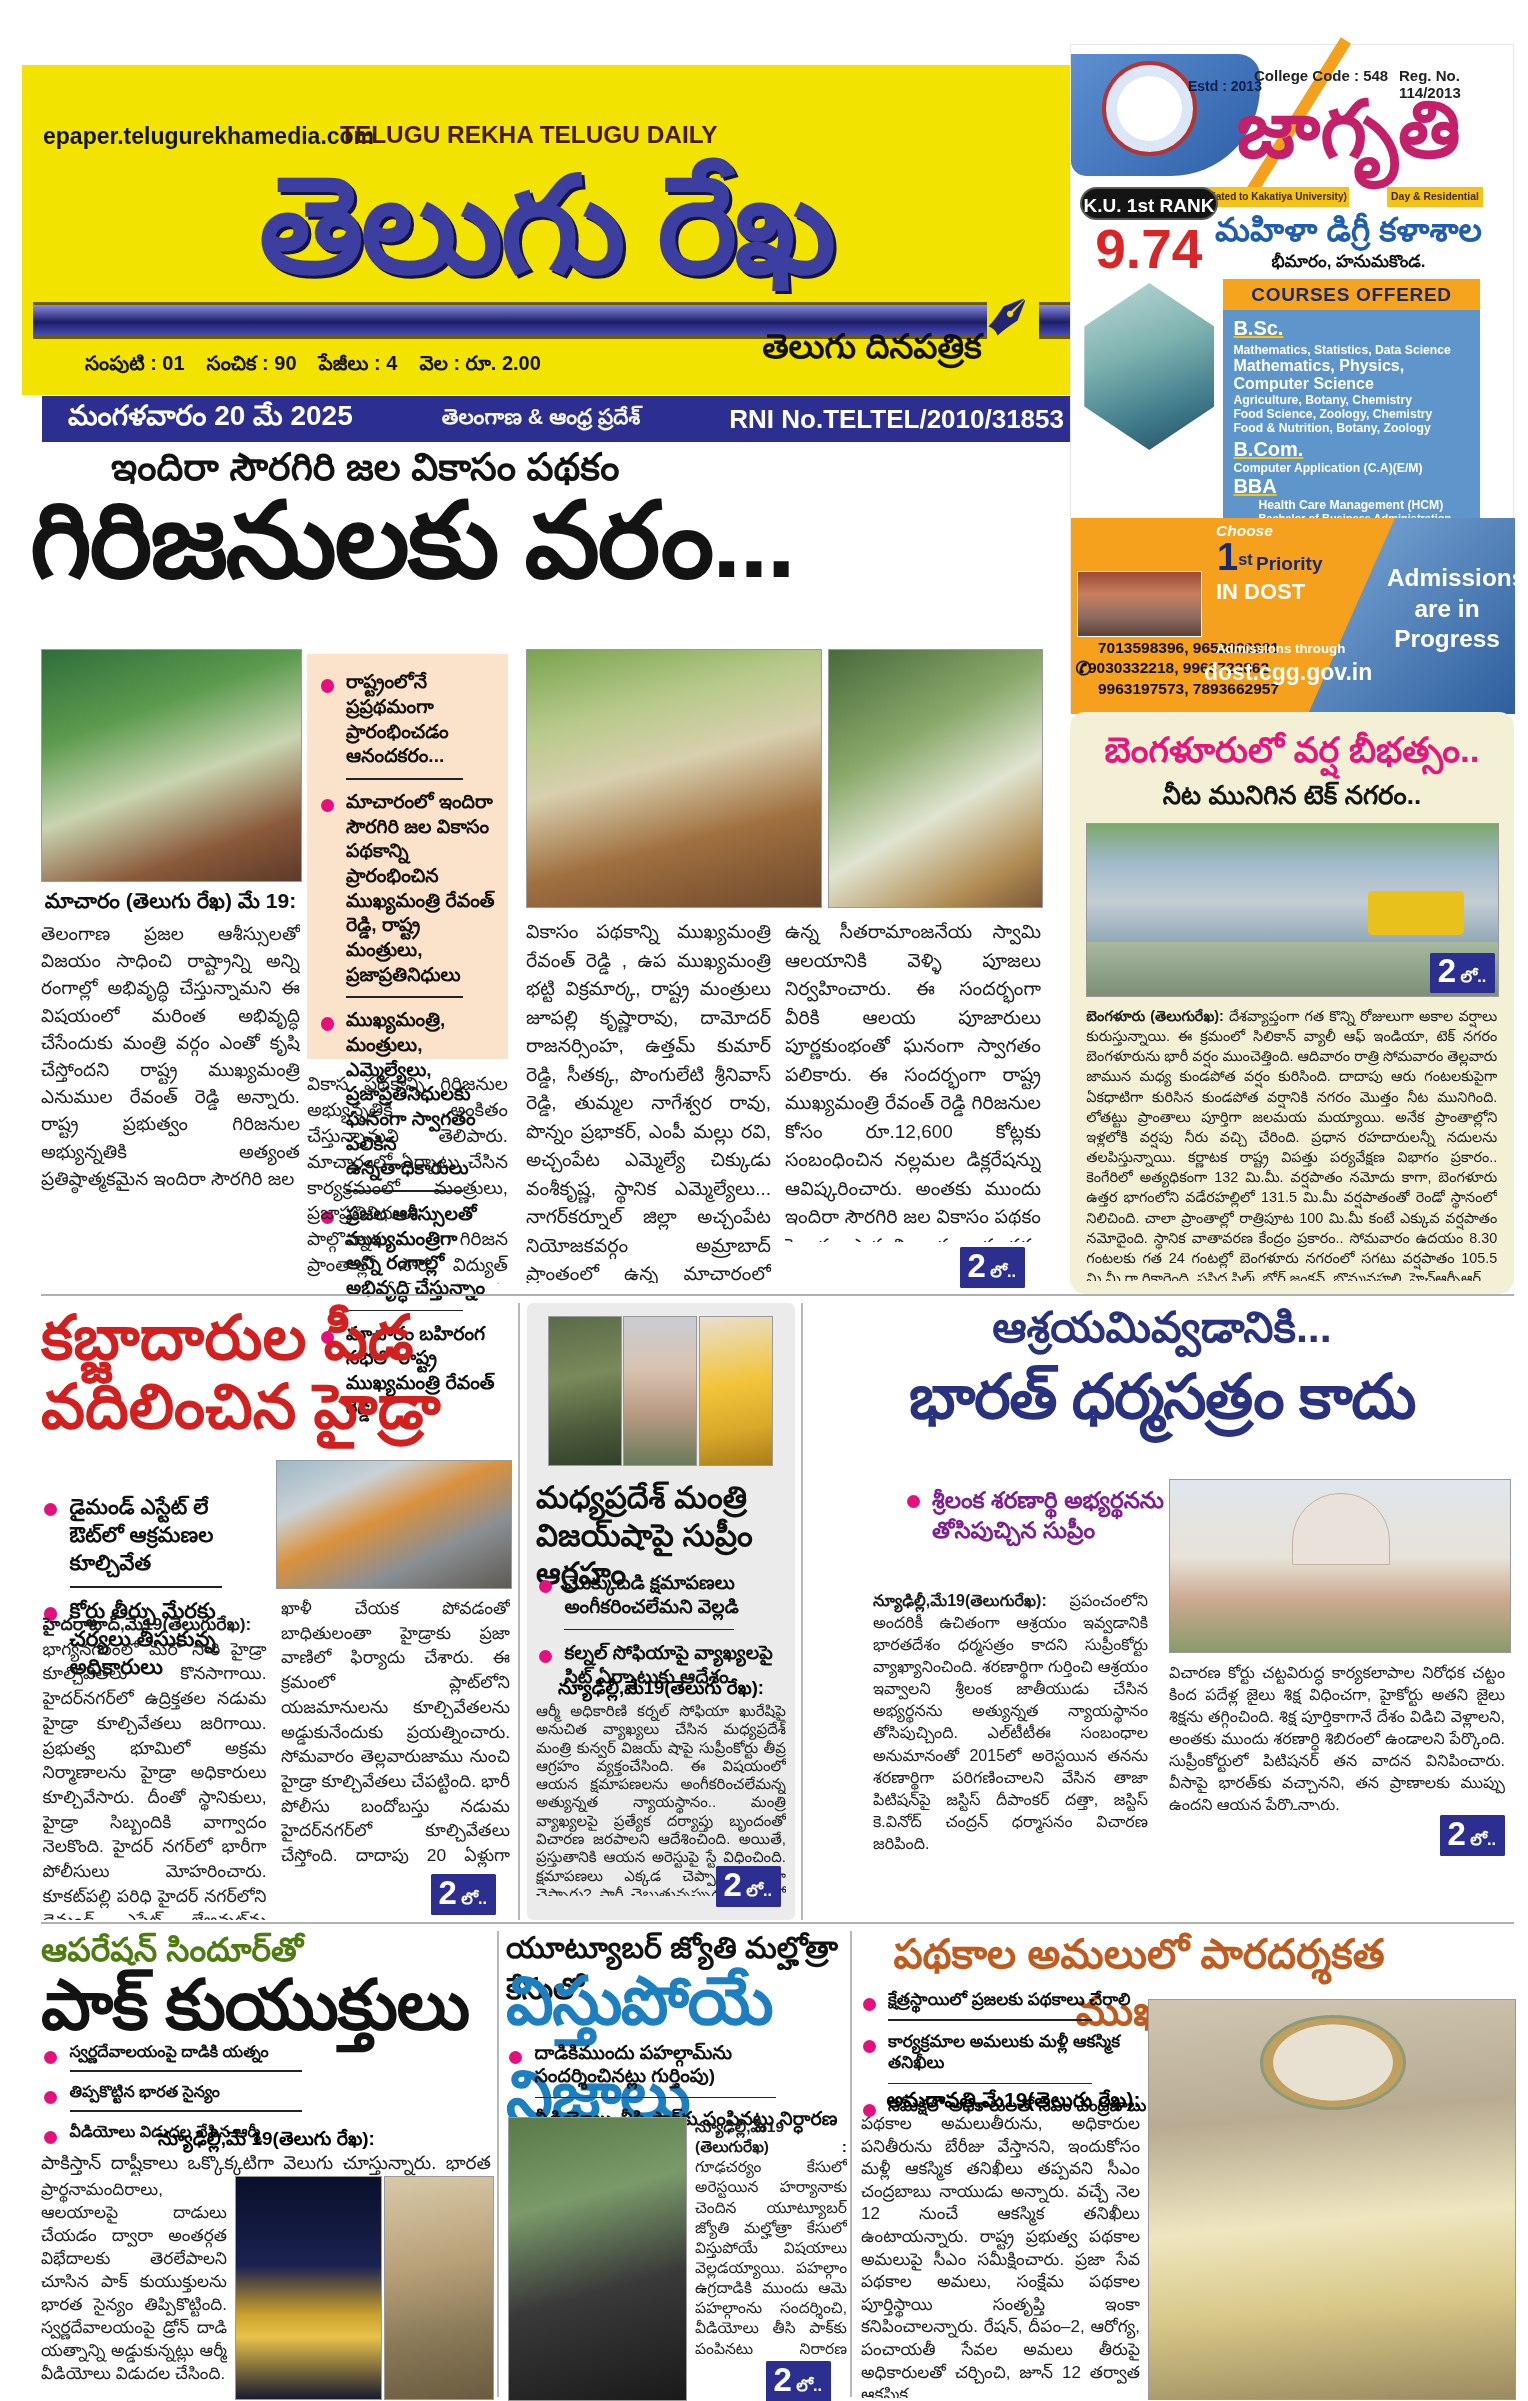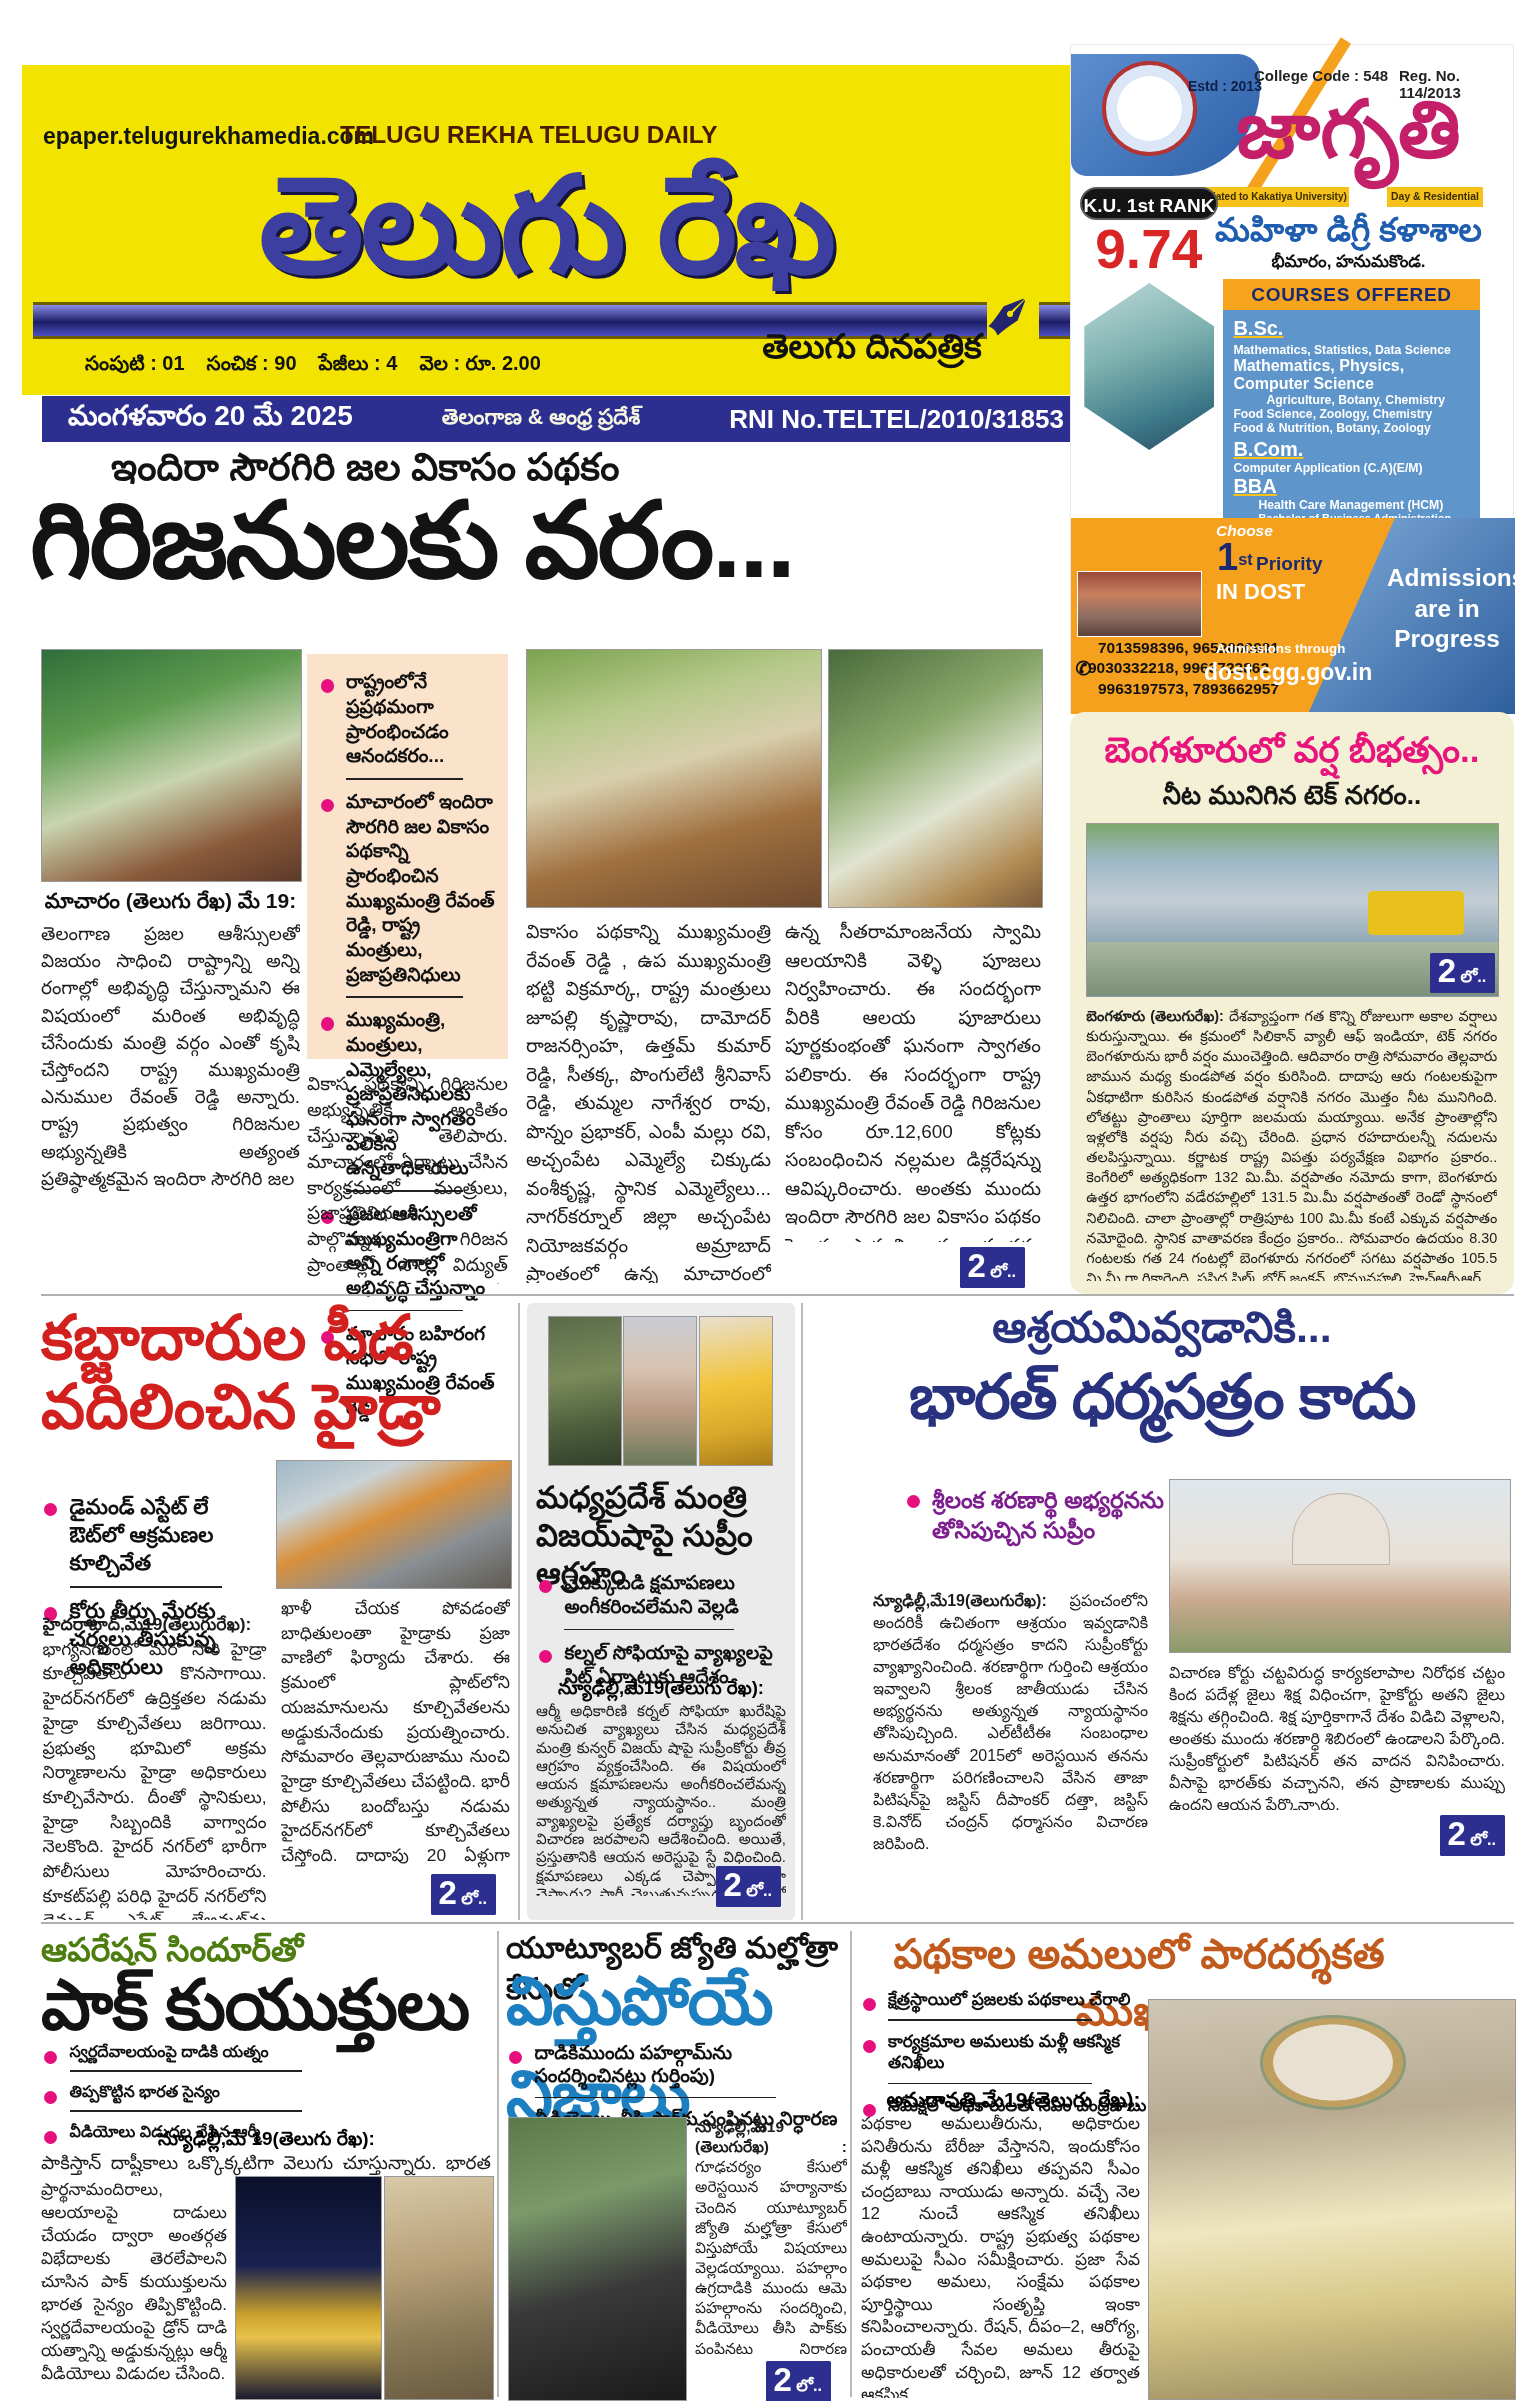--- a/index.html
+++ b/index.html
@@ -63,21 +63,21 @@
     <div class="abs bold center" style="left:111px;top:166px;width:333px;font-size:33px;color:#1f5db0;">మహిళా డిగ్రీ కళాశాల</div>
     <div class="abs bold center" style="left:111px;top:207px;width:333px;font-size:17px;color:#111;">భీమారం, హనుమకొండ.</div>
     <div class="abs bold center" style="left:9px;top:142px;width:138px;height:33px;background:#141414;color:#fff;border-radius:18px;font-size:19px;line-height:33px;border:2.2px solid #5a5a5a;box-sizing:border-box;">K.U. 1st RANK</div>
     <div class="abs bold center" style="left:16.3px;top:172px;width:123px;font-size:55px;color:#d92525;">9.74</div>
     <div class="abs" style="left:13.3px;top:238px;width:130px;height:167px;clip-path:polygon(50% 0,100% 26%,100% 74%,50% 100%,0 74%,0 26%);background:linear-gradient(160deg,#bcd8d8 0%,#7fb3b0 40%,#3e7a8a 75%,#274b5e 100%);"></div>
     <div class="abs bold center" style="left:152px;top:234px;width:257px;height:31px;background:#f6a41d;font-size:19px;line-height:31px;color:#1b2a6e;letter-spacing:0.7px;">COURSES OFFERED</div>
     <div class="abs" style="left:152px;top:265px;width:257px;height:216px;background:#5e95ca;padding:7.4px 10.4px;box-sizing:border-box;color:#fff;">
       <div class="bold" style="font-size:20px;text-decoration:underline;text-decoration-color:#f6c21a;">B.Sc.</div>
       <div class="bold" style="font-size:12.2px;margin-top:3px;">Mathematics, Statistics, Data Science</div>
       <div class="bold" style="font-size:16px;">Mathematics, Physics, Computer Science</div>
-      <div class="bold" style="font-size:12.2px;margin-left:33px;">Agriculture, Botany, Chemistry</div>
+      <div class="bold" style="font-size:12.2px;">Agriculture, Botany, Chemistry</div>
       <div class="bold" style="font-size:12.2px;">Food Science, Zoology, Chemistry</div>
       <div class="bold" style="font-size:12.2px;">Food &amp; Nutrition, Botany, Zoology</div>
       <div class="bold" style="font-size:20px;text-decoration:underline;text-decoration-color:#f6c21a;margin-top:3px;">B.Com.</div>
       <div class="bold" style="font-size:12.2px;">Computer Application (C.A)(E/M)</div>
       <div class="bold" style="font-size:20px;text-decoration:underline;text-decoration-color:#f6c21a;">BBA</div>
       <div class="bold" style="font-size:12.2px;margin-left:25px;">Health Care Management (HCM)</div>
       <div class="bold" style="font-size:11px;margin-left:25px;">Bachelor of Business Administration</div>
     </div>
     <div class="abs" style="left:0;top:473px;width:444px;height:196px;background:#f5a11e;overflow:hidden;">
       <div class="abs" style="left:237px;top:0;width:207px;height:196px;background:linear-gradient(135deg,#7fabd8 0%,#2e5f9e 100%);clip-path:polygon(42% 0,100% 0,100% 100%,0 100%);"></div>

